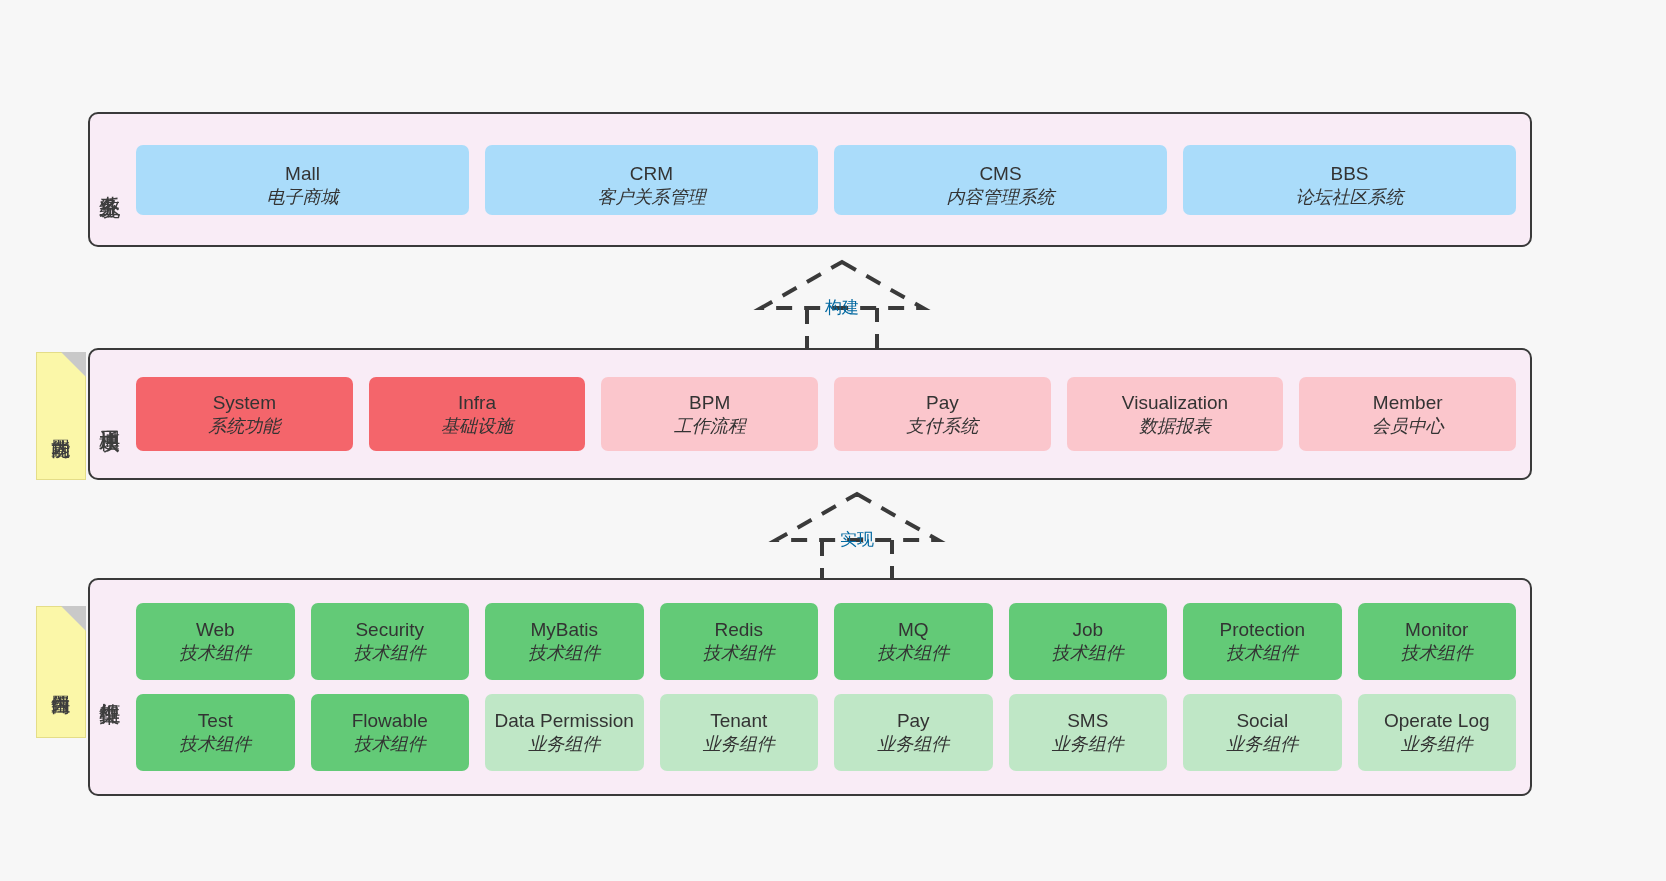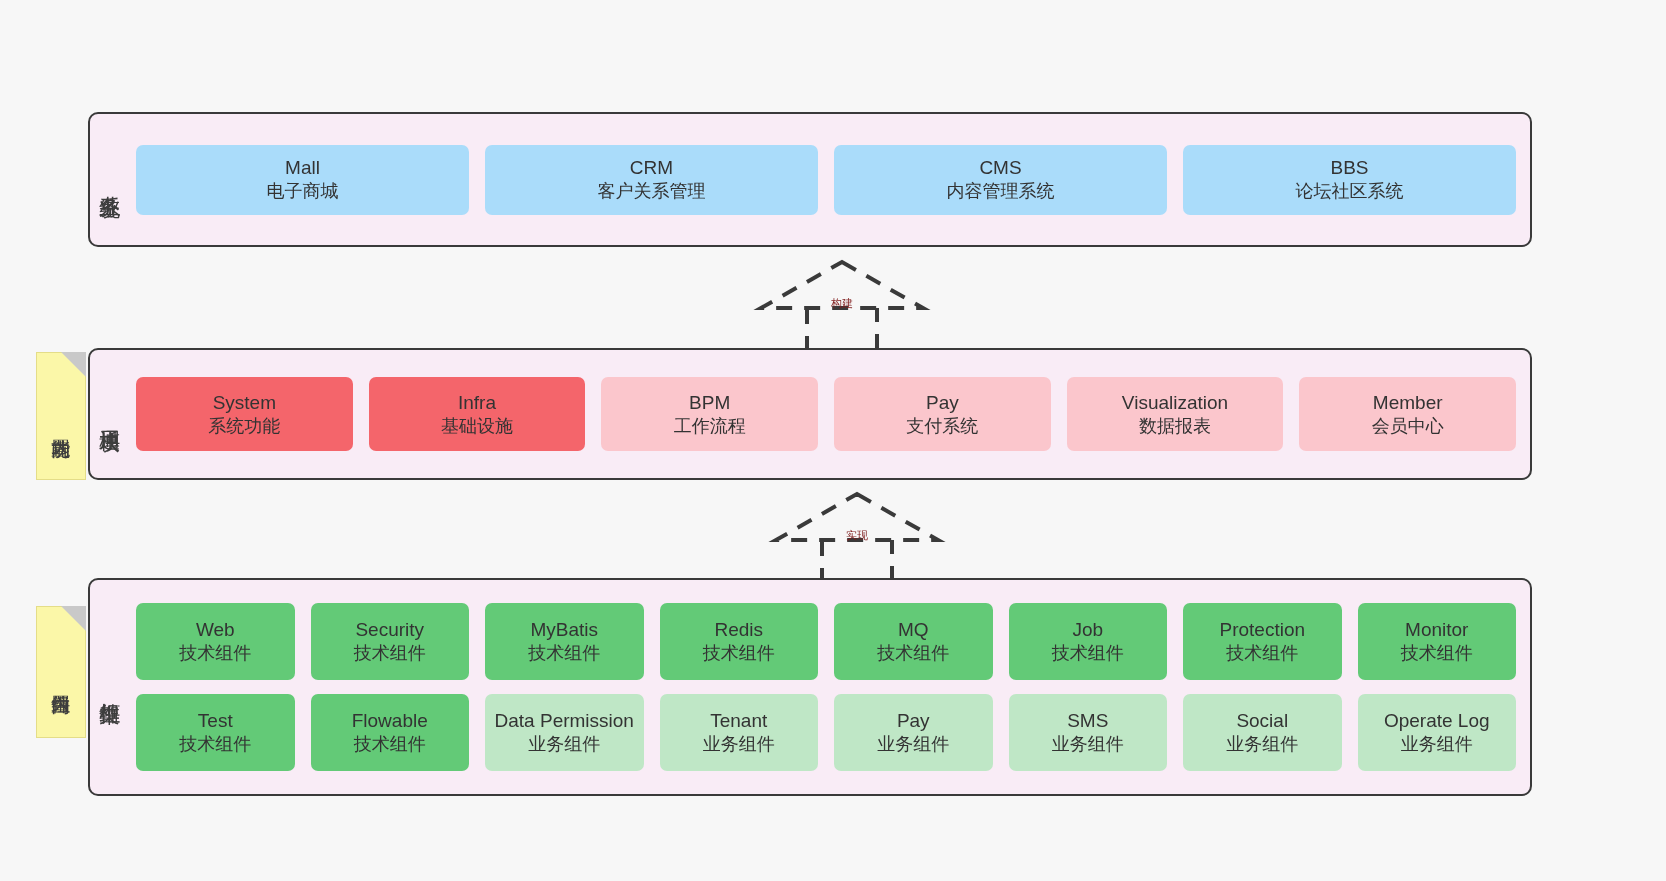--- a/index.html
+++ b/index.html
@@ -78,24 +78,25 @@
     text-align: center;
     color: #333333;
     line-height: 1.26;
     padding: 6px 4px;
   }
   .card .c-en {
     font-size: 19px;
   }
   .card .c-cn {
     font-size: 18px;
-  }
-
-  
-  .c-blue        { background: #aadcfa; }
+    font-style: italic;
+  }
+
+  
+  .c-blue        { background: #aadcfa; justify-content: flex-end; }
   .c-red         { background: #f4656b; align-items: center; }
   .c-pink        { background: #fbc6cc; }
   .c-green       { background: #63ca77; }
   .c-green-light { background: #bfe7c6; }
 
   
   #layer-business  { left: 88px;  top: 112px; width: 1444px; height: 135px; }
   #layer-common    { left: 88px;  top: 348px; width: 1444px; height: 132px; }
   #layer-framework { left: 88px;  top: 578px; width: 1444px; height: 218px; }
 
@@ -144,22 +145,22 @@
     position: absolute;
     left: 0;
     top: 0;
     overflow: visible;
   }
   .uml-arrow .arrow-label {
     position: absolute;
     left: 50%;
     transform: translateX(-50%);
     top: 38px;
-    font-size: 11px;
-    color: #7f1d1d;
+    font-size: 17px;
+    color: #0369a1;
     background: transparent;
     white-space: nowrap;
   }
   #arrow-build   { left: 757px; top: 258px; }
   #arrow-realize { left: 772px; top: 490px; }
 </style>
 </head>
 <body>
 
 <div id="canvas">

